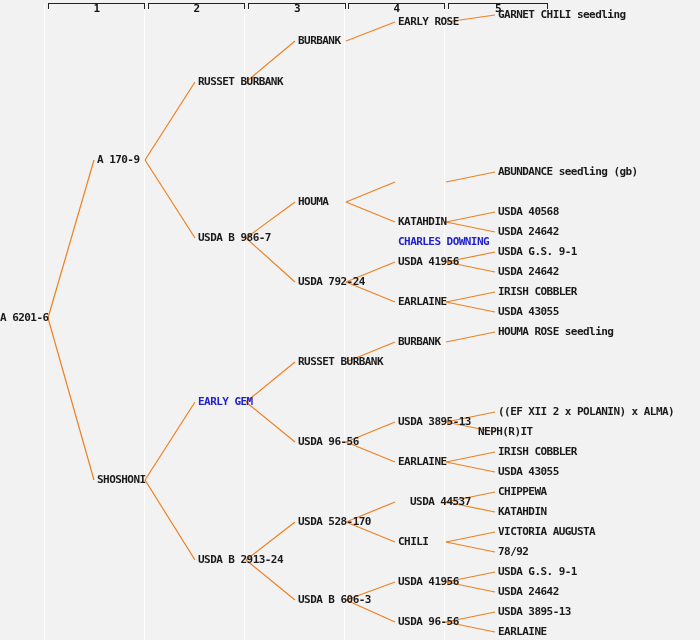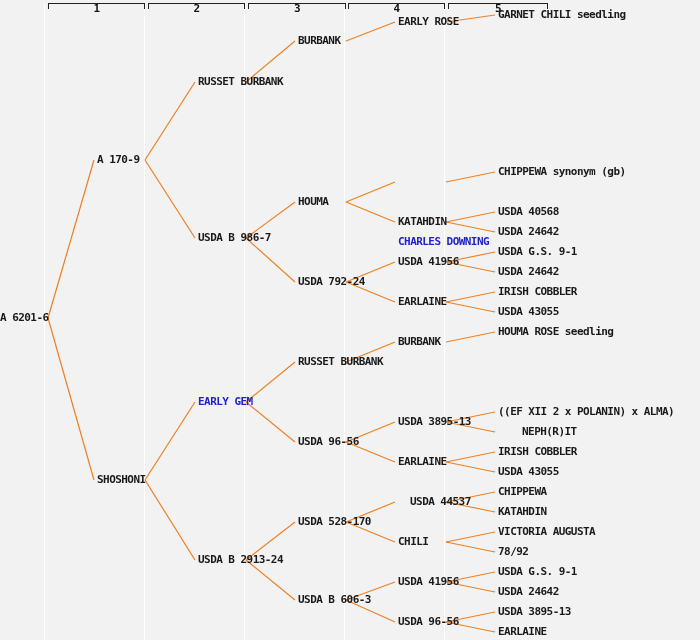--- a/index.html
+++ b/index.html
@@ -121,30 +121,30 @@
       <div class="node" style="left: 398px; top: 255px; color: rgb(26, 26, 26);">USDA 41956</div>
       <div class="node" style="left: 398px; top: 295px; color: rgb(26, 26, 26);">EARLAINE</div>
       <div class="node" style="left: 398px; top: 335px; color: rgb(26, 26, 26);">BURBANK</div>
       <div class="node" style="left: 398px; top: 415px; color: rgb(26, 26, 26);">USDA 3895-13</div>
       <div class="node" style="left: 398px; top: 455px; color: rgb(26, 26, 26);">EARLAINE</div>
       <div class="node" style="left: 398px; top: 495px; color: rgb(26, 26, 26); padding-left: 12px;">USDA 44537</div>
       <div class="node" style="left: 398px; top: 535px; color: rgb(26, 26, 26);">CHILI</div>
       <div class="node" style="left: 398px; top: 575px; color: rgb(26, 26, 26);">USDA 41956</div>
       <div class="node" style="left: 398px; top: 615px; color: rgb(26, 26, 26);">USDA 96-56</div>
       <div class="node" style="left: 498px; top: 8px; color: rgb(26, 26, 26);">GARNET CHILI seedling</div>
-      <div class="node" style="left: 498px; top: 165px; color: rgb(26, 26, 26);">CHIPPEWA synonym (gb)</div>
+      <div class="node" style="left: 498px; top: 165px; color: rgb(26, 26, 26);">ABUNDANCE seedling (gb)</div>
       <div class="node" style="left: 498px; top: 205px; color: rgb(26, 26, 26);">USDA 40568</div>
       <div class="node" style="left: 498px; top: 225px; color: rgb(26, 26, 26);">USDA 24642</div>
       <div class="node" style="left: 498px; top: 245px; color: rgb(26, 26, 26);">USDA G.S. 9-1</div>
       <div class="node" style="left: 498px; top: 265px; color: rgb(26, 26, 26);">USDA 24642</div>
       <div class="node" style="left: 498px; top: 285px; color: rgb(26, 26, 26);">IRISH COBBLER</div>
       <div class="node" style="left: 498px; top: 305px; color: rgb(26, 26, 26);">USDA 43055</div>
       <div class="node" style="left: 498px; top: 325px; color: rgb(26, 26, 26);">HOUMA ROSE seedling</div>
       <div class="node" style="left: 498px; top: 405px; color: rgb(26, 26, 26);">((EF XII 2 x POLANIN) x ALMA)</div>
-      <div class="node" style="left: 522px; top: 425px; color: rgb(26, 26, 26);">NEPH(R)IT</div>
+      <div class="node" style="left: 478px; top: 425px; color: rgb(26, 26, 26);">NEPH(R)IT</div>
       <div class="node" style="left: 498px; top: 445px; color: rgb(26, 26, 26);">IRISH COBBLER</div>
       <div class="node" style="left: 498px; top: 465px; color: rgb(26, 26, 26);">USDA 43055</div>
       <div class="node" style="left: 498px; top: 485px; color: rgb(26, 26, 26);">CHIPPEWA</div>
       <div class="node" style="left: 498px; top: 505px; color: rgb(26, 26, 26);">KATAHDIN</div>
       <div class="node" style="left: 498px; top: 525px; color: rgb(26, 26, 26);">VICTORIA AUGUSTA</div>
       <div class="node" style="left: 498px; top: 545px; color: rgb(26, 26, 26);">78/92</div>
       <div class="node" style="left: 498px; top: 565px; color: rgb(26, 26, 26);">USDA G.S. 9-1</div>
       <div class="node" style="left: 498px; top: 585px; color: rgb(26, 26, 26);">USDA 24642</div>
       <div class="node" style="left: 498px; top: 605px; color: rgb(26, 26, 26);">USDA 3895-13</div>
       <div class="node" style="left: 498px; top: 625px; color: rgb(26, 26, 26);">EARLAINE</div>

